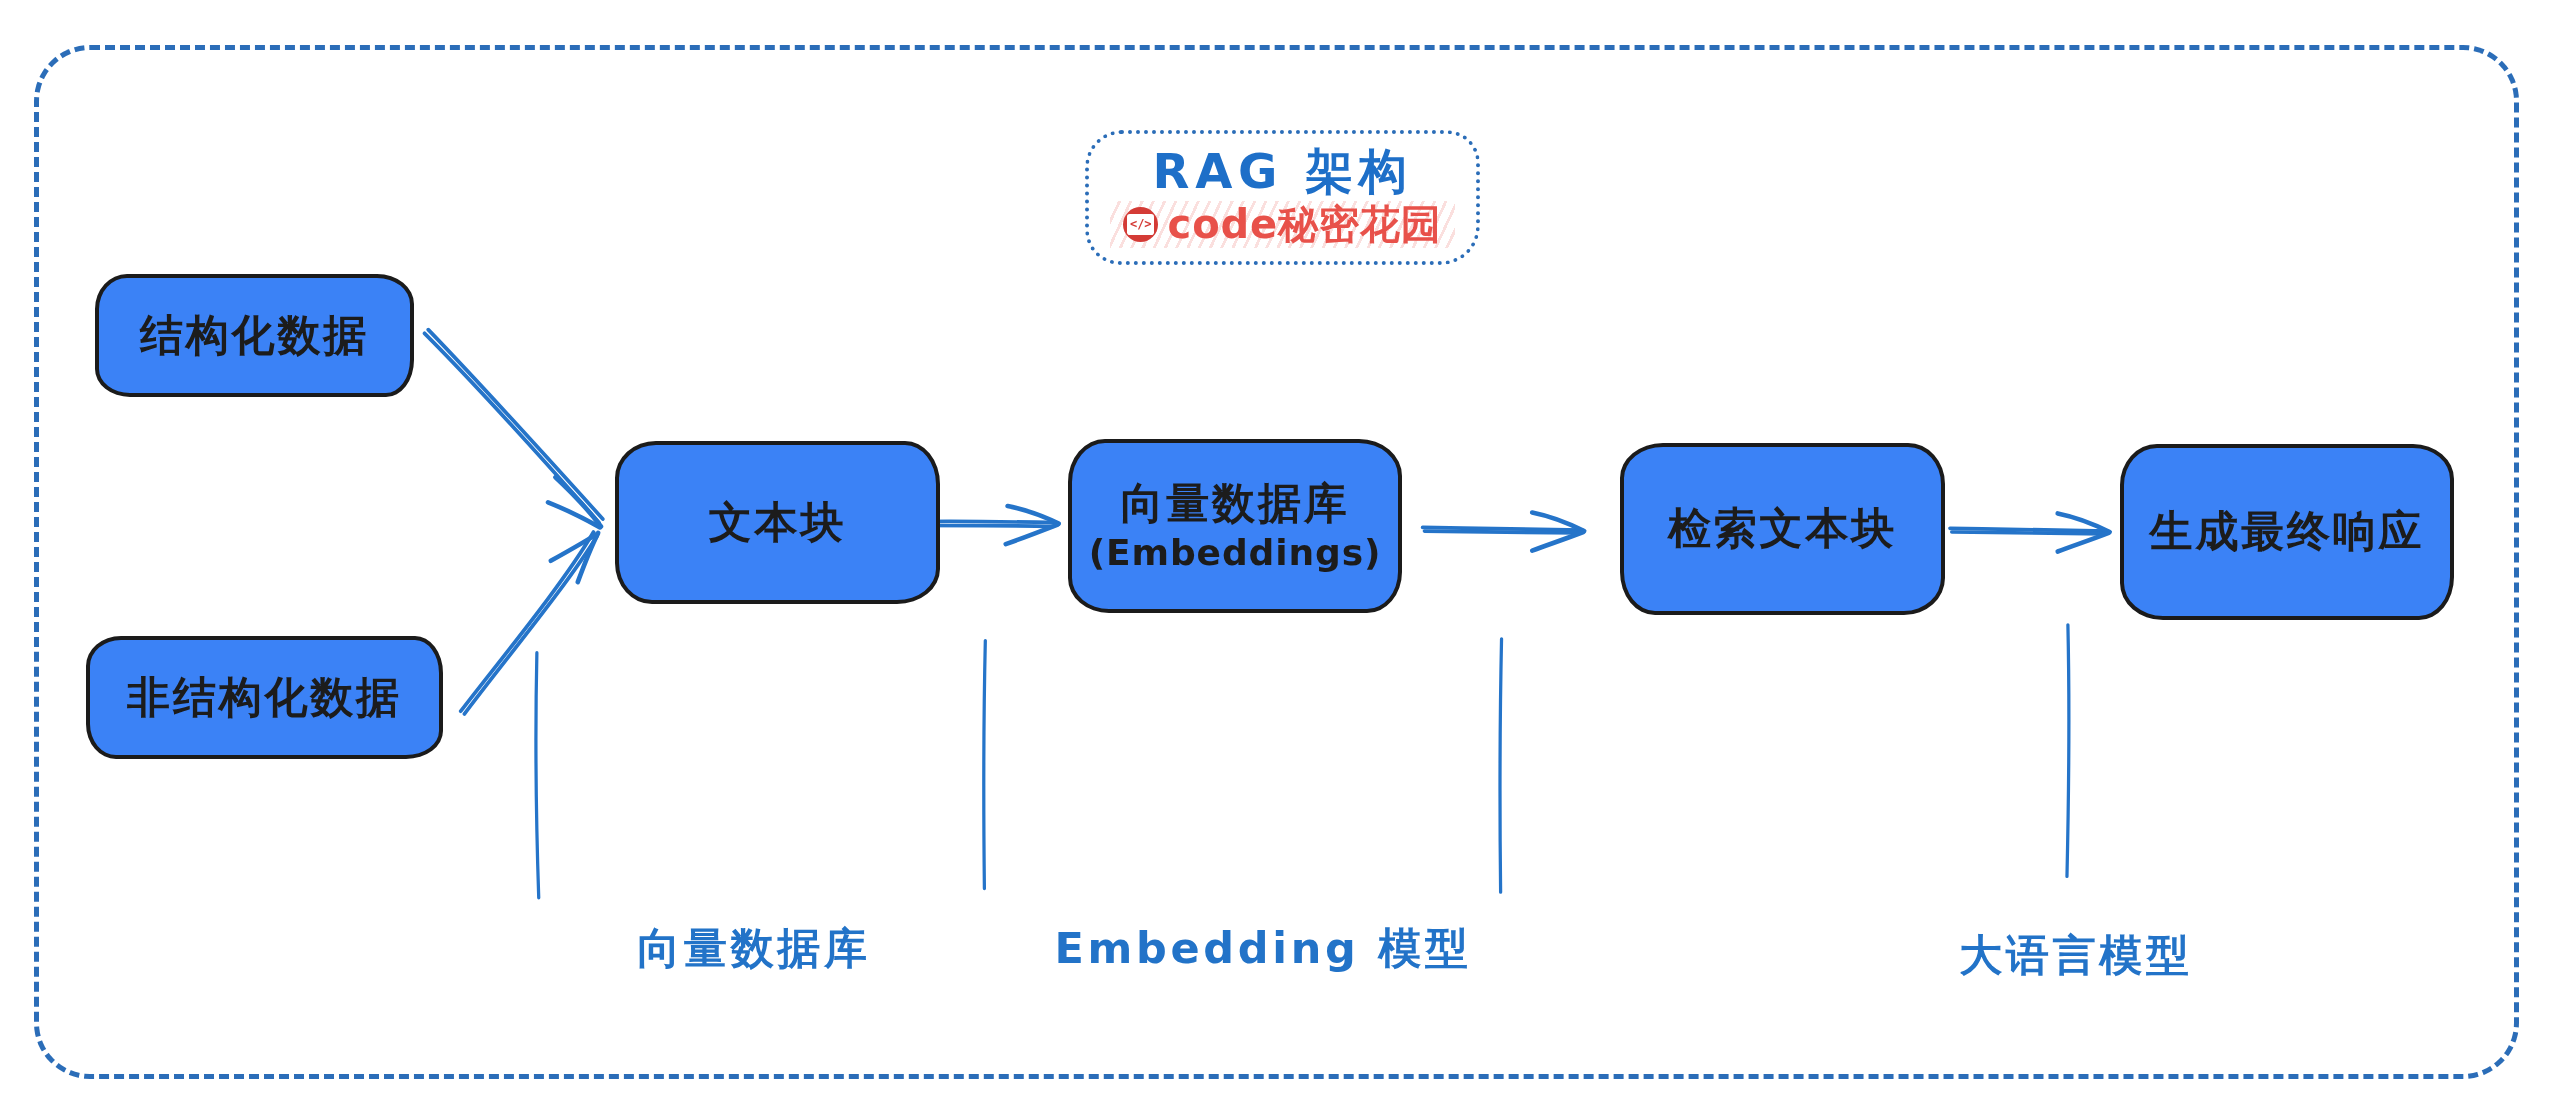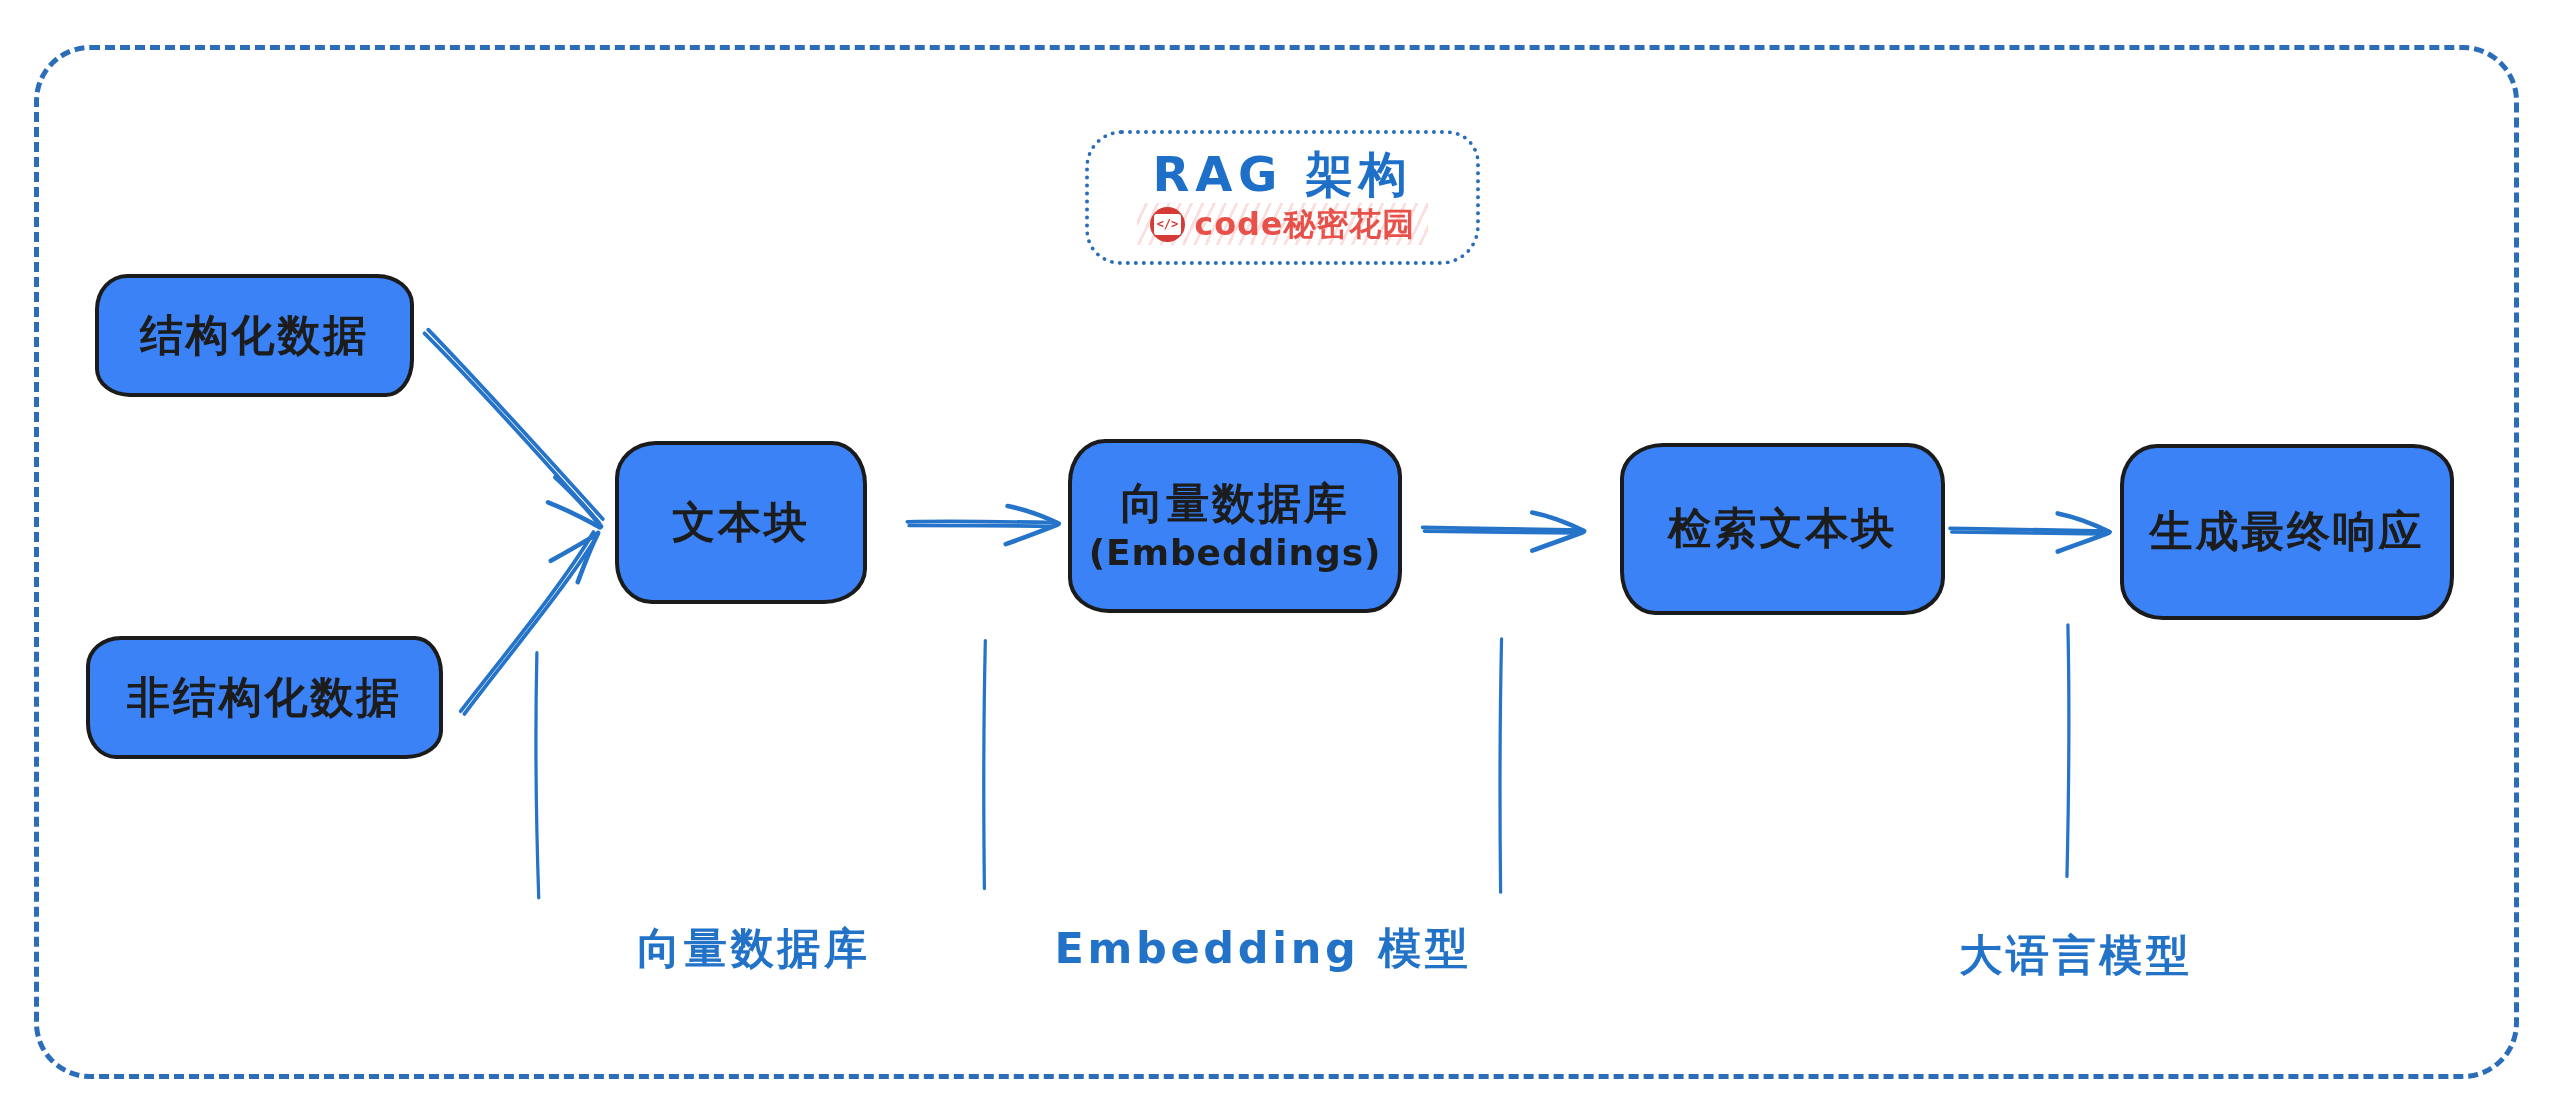--- a/index.html
+++ b/index.html
@@ -77,21 +77,21 @@
     color: #d43b36;
     font-size: 12px;
     font-weight: bold;
     line-height: 1;
     padding: 4.6px 2.8px;
     border-radius: 2.8px;
     font-family: "DejaVu Sans Mono", "Liberation Mono", monospace;
   }
   .brand-text {
     color: #e8514a;
-    font-size: 32px;
+    font-size: 40px;
     font-weight: bold;
     line-height: 1;
     letter-spacing: 0.9px;
   }
 
   
   .node {
     position: absolute;
     box-sizing: border-box;
     border: 4.6px solid #1b1b1b;
@@ -102,21 +102,21 @@
     justify-content: center;
     color: #1c1c1c;
     font-weight: bold;
     font-size: 43px;
     letter-spacing: 2.8px;
     text-align: center;
     line-height: 1.25;
   }
   .node-structured   { left: 95px;  top: 274px; width: 319px; height: 123px; border-radius: 32px 37px 28px 35px / 35px 30px 37px 28px; }
   .node-unstructured { left: 86px;   top: 636px; width: 357px; height: 123px; border-radius: 35px 28px 37px 30px / 30px 37px 28px 35px; }
-  .node-chunks       { left: 615px;  top: 441px; width: 252px; height: 163px; border-radius: 41px 35px 43px 37px / 37px 43px 35px 41px; }
+  .node-chunks       { left: 615px;  top: 441px; width: 325px; height: 163px; border-radius: 41px 35px 43px 37px / 37px 43px 35px 41px; }
   .node-vectordb     { left: 1068px; top: 439px; width: 334px; height: 174px; border-radius: 37px 43px 35px 41px / 43px 37px 41px 35px; }
   .node-retrieved    { left: 1620px; top: 443px; width: 325px; height: 172px; border-radius: 43px 37px 41px 35px / 35px 41px 37px 43px; }
   .node-response     { left: 2120px; top: 444px; width: 334px; height: 176px; border-radius: 37px 41px 35px 43px / 41px 35px 43px 37px; }
   .node .sub-line { font-size: 36px; letter-spacing: 0.9px; }
 
   
   .stage-label {
     position: absolute;
     transform: translate(-50%, -50%);
     color: #2273c8;

